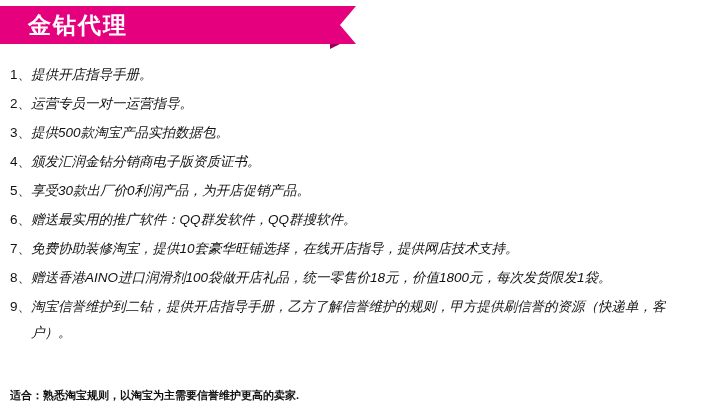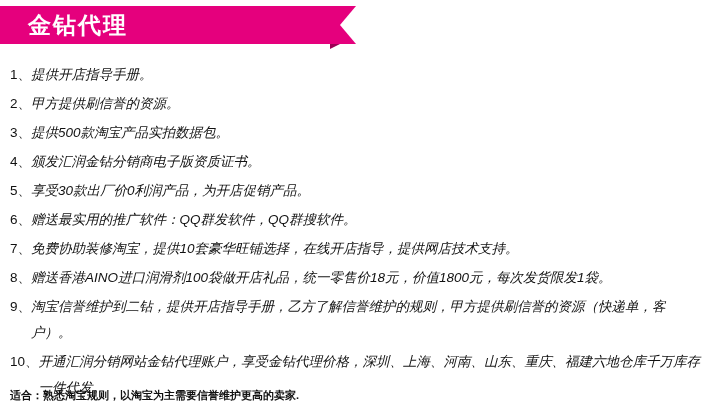--- a/index.html
+++ b/index.html
@@ -115,21 +115,21 @@
 
   <div class="list">
 
     <div class="list-item">
       <span class="item-num">1、</span>
       <span class="item-text">提供开店指导手册。</span>
     </div>
 
     <div class="list-item">
       <span class="item-num">2、</span>
-      <span class="item-text">甲方提供刷信誉的资源。</span>
+      <span class="item-text">运营专员一对一运营指导。</span>
     </div>
 
     <div class="list-item">
       <span class="item-num">3、</span>
       <span class="item-text">提供500款淘宝产品实拍数据包。</span>
     </div>
 
     <div class="list-item">
       <span class="item-num">4、</span>
       <span class="item-text">颁发汇润金钻分销商电子版资质证书。</span>
@@ -153,22 +153,18 @@
     <div class="list-item">
       <span class="item-num">8、</span>
       <span class="item-text">赠送香港AINO进口润滑剂100袋做开店礼品，统一零售价18元，价值1800元，每次发货限发1袋。</span>
     </div>
 
     <div class="list-item">
       <span class="item-num">9、</span>
       <span class="item-text">淘宝信誉维护到二钻，提供开店指导手册，乙方了解信誉维护的规则，甲方提供刷信誉的资源（快递单，客户）。</span>
     </div>
 
-    <div class="list-item">
-      <span class="item-num">10、</span>
-      <span class="item-text">开通汇润分销网站金钻代理账户，享受金钻代理价格，深圳、上海、河南、山东、重庆、福建六地仓库千万库存一件代发。</span>
-    </div>
 
   </div>
 
   <div class="footer-note">适合：熟悉淘宝规则，以淘宝为主需要信誉维护更高的卖家.</div>
 
 </div>
 
 </body></html>

